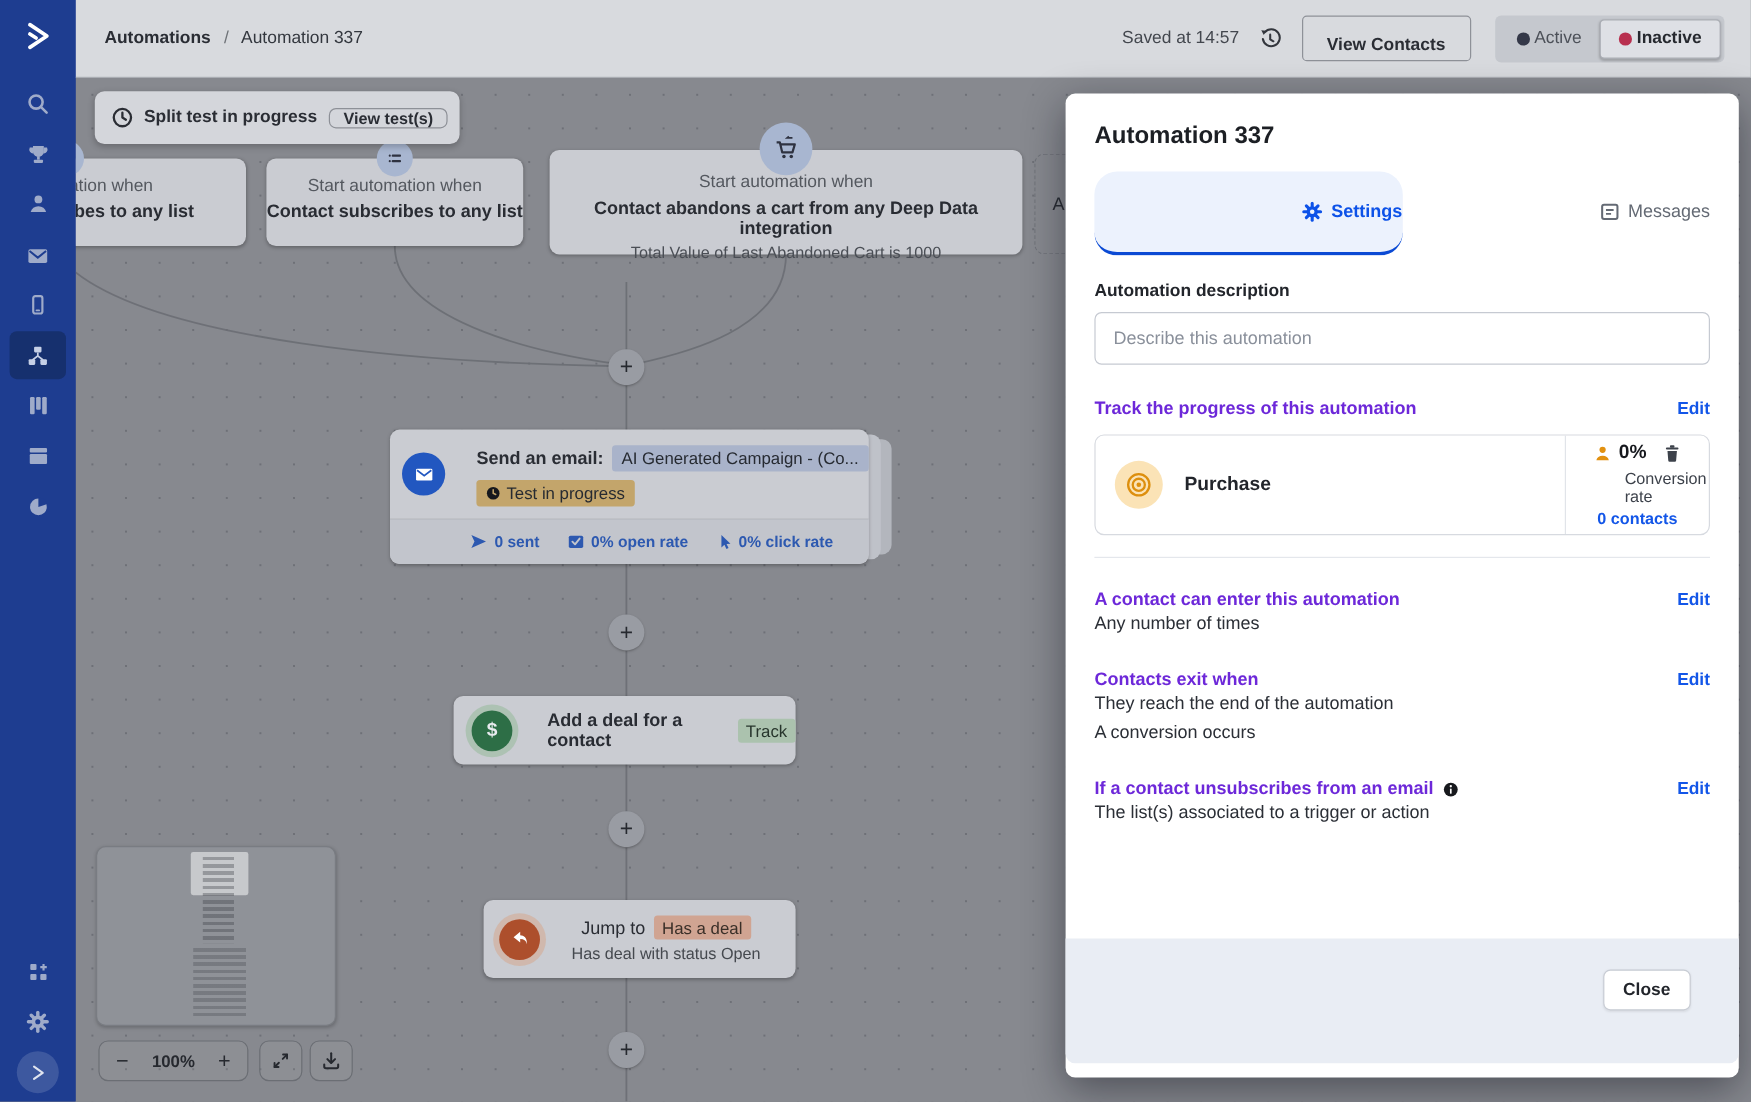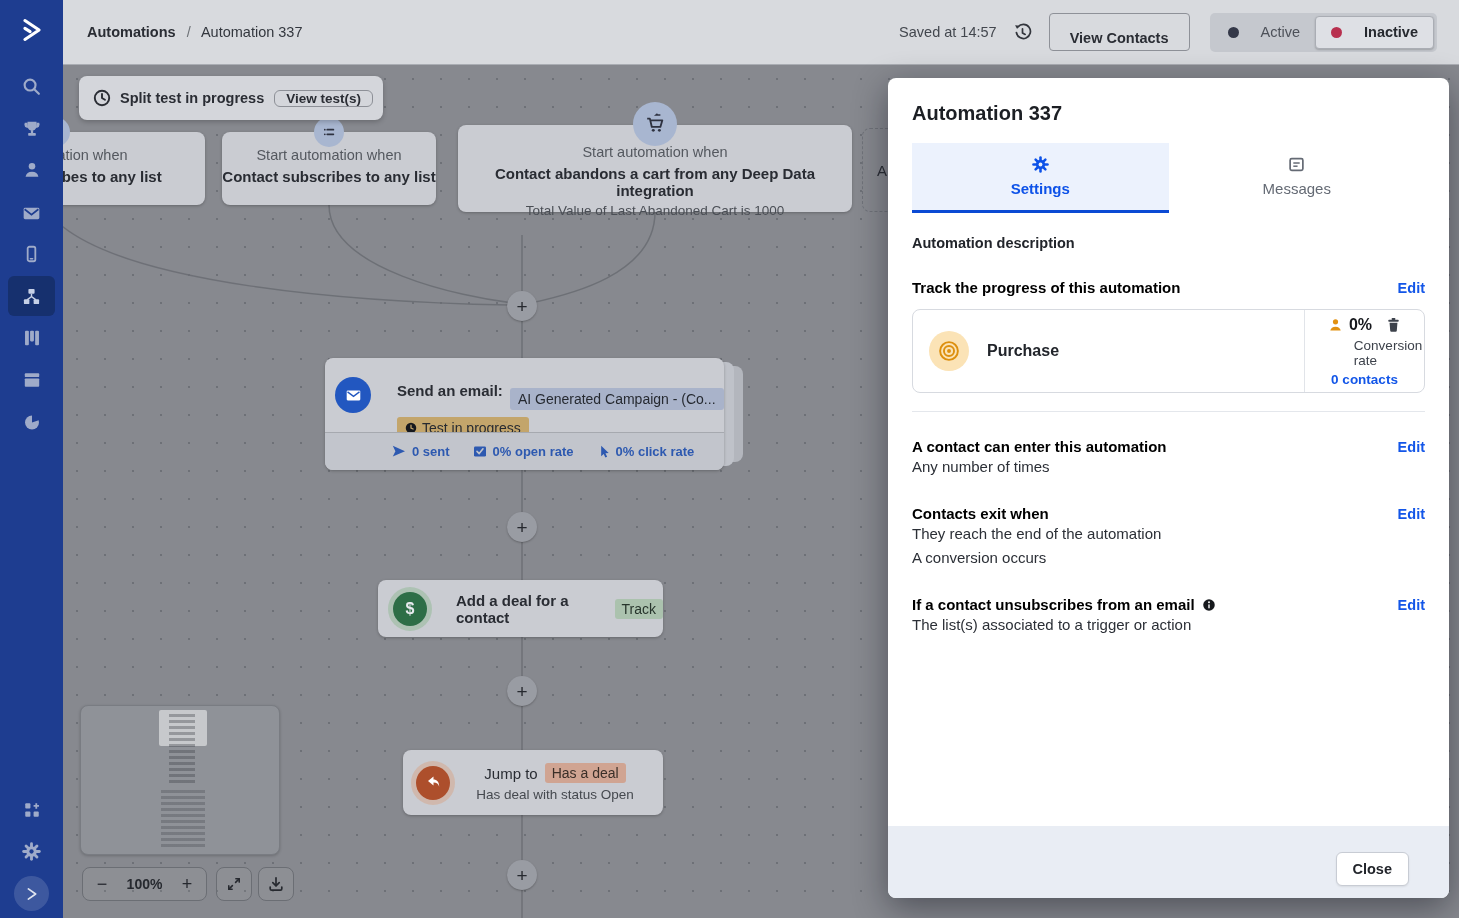--- a/index.html
+++ b/index.html
@@ -16,21 +16,21 @@
   .topbar { position:fixed; left:63px; top:0; right:0; height:65px; background:#d8dade; border-bottom:1px solid #aaadb3; display:flex; align-items:center; padding:0 22px 0 24px; z-index:30; }
   .crumb { font-size:14.5px; color:#2a2d34; }
   .crumb .sect { font-weight:bold; cursor:pointer; }
   .crumb .sep { color:#6e7277; margin:0 7px; }
   .crumb .curr { color:#33373e; }
   .topbar-right { margin-left:auto; display:flex; align-items:center; gap:14px; }
   .saved { font-size:14.5px; color:#43474e; }
   .history-btn { width:24px; height:24px; color:#33363d; display:flex; align-items:center; justify-content:center; cursor:pointer; }
   .view-contacts { height:38px; padding:16px 20px; border:1px solid #8e9198; border-radius:4px; background:transparent; font-family:inherit; font-size:14.5px; font-weight:bold; color:#2a2d34; cursor:pointer; }
   .toggle { display:flex; align-items:center; background:#c5c8ce; border-radius:5px; padding:3px; margin-left:6px; }
-  .seg { display:flex; align-items:center; gap:22px; height:33px; padding:0 15px; border-radius:4px; font-size:14.5px; cursor:pointer;justify-content:flex-end; }
+  .seg { display:flex; align-items:center; gap:4px; height:33px; padding:0 15px; border-radius:4px; font-size:14.5px; cursor:pointer;justify-content:flex-end; }
   .seg .dot { width:11px; height:11px; border-radius:50%; }
   .seg-active { color:#4d5159; }
   .seg-active .dot { background:#343848; }
   .seg-inactive { background:#dee0e5; border:1px solid #aaadb4; color:#26292f; font-weight:bold; box-shadow:0 1px 2px rgba(0,0,0,0.2); }
   .seg-inactive .dot { background:#b8304f; }
 
   
   .canvas { position:fixed; left:63px; top:65px; width:1396px; height:853px; background:#87898f;
             background-image:radial-gradient(rgba(52,55,63,0.30) 1.2px, transparent 1.3px); background-size:28px 28px;
             overflow:hidden; z-index:10; }
@@ -56,21 +56,21 @@
   .dashed-node { position:absolute; left:799px; top:63px; width:120px; height:84px; border:1.5px dashed #70737a; border-radius:8px;
                  display:flex; align-items:center; padding-left:14px; font-size:15px; color:#2a2d34; z-index:4; cursor:pointer; }
 
   .stack { position:absolute; border-radius:8px; z-index:3; }
   .stack1 { left:272px; top:297px; width:399px; height:104px; background:#bfc2c9; }
   .stack2 { left:281px; top:301px; width:399px; height:96px; background:#b3b6bd; }
   .email-node { left:262px; top:293px; width:399px; height:112px; }
   .email-icon { position:absolute; left:10px; top:19px; width:36px; height:36px; border-radius:50%; background:#2257c0; display:flex; align-items:center; justify-content:center; }
   .email-row1 { display:flex; align-items:center; gap:7px; padding:13px 10px 0 72px; }
   .email-title { font-size:15px; font-weight:bold; color:#2a2d34; white-space:nowrap; }
-  .chip { border-radius:3px; padding:3px 8px; font-size:14px; color:#262a31; white-space:nowrap;margin-top:17px; }
+  .chip { border-radius:3px; padding:3px 8px; font-size:14px; color:#262a31; white-space:nowrap; }
   .chip-campaign { background:#a9b3ca; }
   .chip-test { background:#c3a56b; display:inline-flex; align-items:center; gap:5px; margin:7px 0 0 72px; }
   .email-stats { position:absolute; left:0; bottom:0; width:100%; height:38px; background:#c2c5cc; border-top:1px solid rgba(0,0,0,0.14);
                  border-radius:0 0 8px 8px; display:flex; align-items:center; gap:23px; padding-left:67px; }
   .stat { display:flex; align-items:center; gap:6px; font-size:13px; font-weight:bold; color:#2d59b0; cursor:pointer; }
 
   .deal-node { left:315px; top:515px; width:285px; height:57px; display:flex; align-items:center; padding-left:10px; }
   .halo { width:44px; height:44px; border-radius:50%; display:flex; align-items:center; justify-content:center; flex:0 0 auto; }
   .halo-green { background:rgba(163,191,168,0.75); }
   .halo-rust { background:rgba(210,178,160,0.75); }
@@ -105,46 +105,46 @@
   .zoom-level { flex:1; text-align:center; font-size:14px; font-weight:bold; }
   .sq-btn { position:absolute; width:36px; height:34px; border:1.5px solid #6b6e74; border-radius:8px; display:flex; align-items:center; justify-content:center;
             color:#26292f; cursor:pointer; z-index:6; background:rgba(255,255,255,0.05); }
   .expand-btn { left:153px; top:802px; } .download-btn { left:195px; top:802px; }
 
   
   .panel { position:fixed; left:888px; top:78px; width:561px; height:820px; background:#ffffff; border-radius:8px;
            box-shadow:0 10px 34px rgba(10,14,24,0.45); z-index:50; }
   .panel-title { font-size:20px; font-weight:bold; color:#1c1f24; padding:24px 24px 0 24px; }
   .tabs { display:grid; grid-template-columns:1fr 1fr; margin-top:18px; padding:0 24px; }
-  .tab { height:70px; display:flex; flex-direction:column; align-items:center; justify-content:center; gap:7px; cursor:pointer;
-         font-size:15px; color:#646a74; border-bottom:3px solid transparent; }
+  .tab { height:70px; display:flex; flex-direction:row; align-items:center; justify-content:flex-end; gap:7px; cursor:pointer;
+         font-size:15px; color:#646a74; border-bottom:3px solid transparent;border-radius:19px; }
   .tab-active { background:#ecf2fd; color:#0d52e8; font-weight:bold; border-bottom:3px solid #0b4ad4; }
   .panel-body { padding:22px 24px 0 24px; }
   .field-label { font-size:14.5px; font-weight:bold; color:#22252b; margin-bottom:9px; }
   .desc-input { width:100%; height:44px; border:1px solid #c6cad2; border-radius:6px; padding:0 15px; font-family:inherit; font-size:15px; color:#2b2f36; outline:none; }
   .desc-input::placeholder { color:#8a909b; }
   .sec-head { display:flex; align-items:center; justify-content:space-between; }
-  .sec-title { font-size:15px; font-weight:bold; color:#000000; display:flex; align-items:center; gap:7px; }
+  .sec-title { font-size:15px; font-weight:bold; color:#6d28d9; display:flex; align-items:center; gap:7px; }
   .edit-link { font-size:14.5px; font-weight:bold; color:#1356e8; cursor:pointer; }
   .track-head { margin-top:28px; }
   .goal-card { margin-top:13px; height:84px; border:1px solid #d7dae0; border-radius:8px; display:flex; align-items:stretch; }
   .goal-left { flex:1; display:flex; align-items:center; padding-left:16px; gap:18px; }
   .goal-icon { width:40px; height:40px; border-radius:50%; background:#fbe3b6; display:flex; align-items:center; justify-content:center; }
   .goal-name { font-size:16px; font-weight:bold; color:#22252b; }
   .goal-right { width:120px; border-left:1px solid #e1e4e9; display:flex; flex-direction:column; align-items:center; justify-content:center; padding:6px 8px; }
   .rate-row { display:flex; align-items:center; gap:6px; width:100%; justify-content:center; }
   .rate-val { font-size:16px; font-weight:bold; color:#16181d; }
   .trash-btn { margin-left:8px; display:flex; cursor:pointer; color:#3d424b; }
   .rate-label { font-size:13.5px; color:#3d424b; margin-top:4px;margin-left:47px; }
   .contacts-link { font-size:13.5px; font-weight:bold; color:#1356e8; margin-top:4px; cursor:pointer; }
   .divider { border:none; border-top:1px solid #e4e7ec; margin-top:18px; }
   .section { margin-top:26px; }
   .sec-lines { margin-top:0; }
   .sec-line { font-size:15px; color:#2b2f36; line-height:24px; }
-  .panel-footer { position:absolute; left:0; bottom:0; width:100%; height:72px; background:#e9edf4; border-radius:0 0 8px 8px; }
+  .panel-footer { position:absolute; left:0; bottom:12px; width:100%; height:104px; background:#e9edf4; border-radius:0 0 8px 8px; }
   .close-btn { position:absolute; right:40px; top:26px; height:34px; padding:0 16px; background:#fff; border:1px solid #c8ccd4; border-radius:6px;
                font-family:inherit; font-size:14.5px; font-weight:bold; color:#22252b; cursor:pointer; box-shadow:0 1px 2px rgba(0,0,0,0.08); }
   svg { display:block; }
 </style>
 </head>
 <body>
 
 <aside class="sidebar">
   <div class="logo">
     <svg width="26" height="26" viewBox="0 0 22 22">
@@ -461,20 +461,21 @@
           <rect x="2" y="2.4" width="12" height="11.2" rx="1.5" fill="none" stroke="#646a74" stroke-width="1.6"></rect>
           <line x1="5" y1="6.6" x2="11" y2="6.6" stroke="#646a74" stroke-width="1.4"></line>
           <line x1="5" y1="9.6" x2="9" y2="9.6" stroke="#646a74" stroke-width="1.4"></line>
         </svg>
       <span>Messages</span>
     </div>
   </div>
 
   <div class="panel-body">
     <div class="field-label">Automation description</div>
+    <input class="desc-input" type="text" placeholder="Describe this automation" style="">
 
     <div class="sec-head track-head">
       <span class="sec-title">Track the progress of this automation</span>
       <span class="edit-link">Edit</span>
     </div>
 
     <div class="goal-card">
       <div class="goal-left">
         <div class="goal-icon">
           <svg width="24" height="24" viewBox="0 0 20 20">

